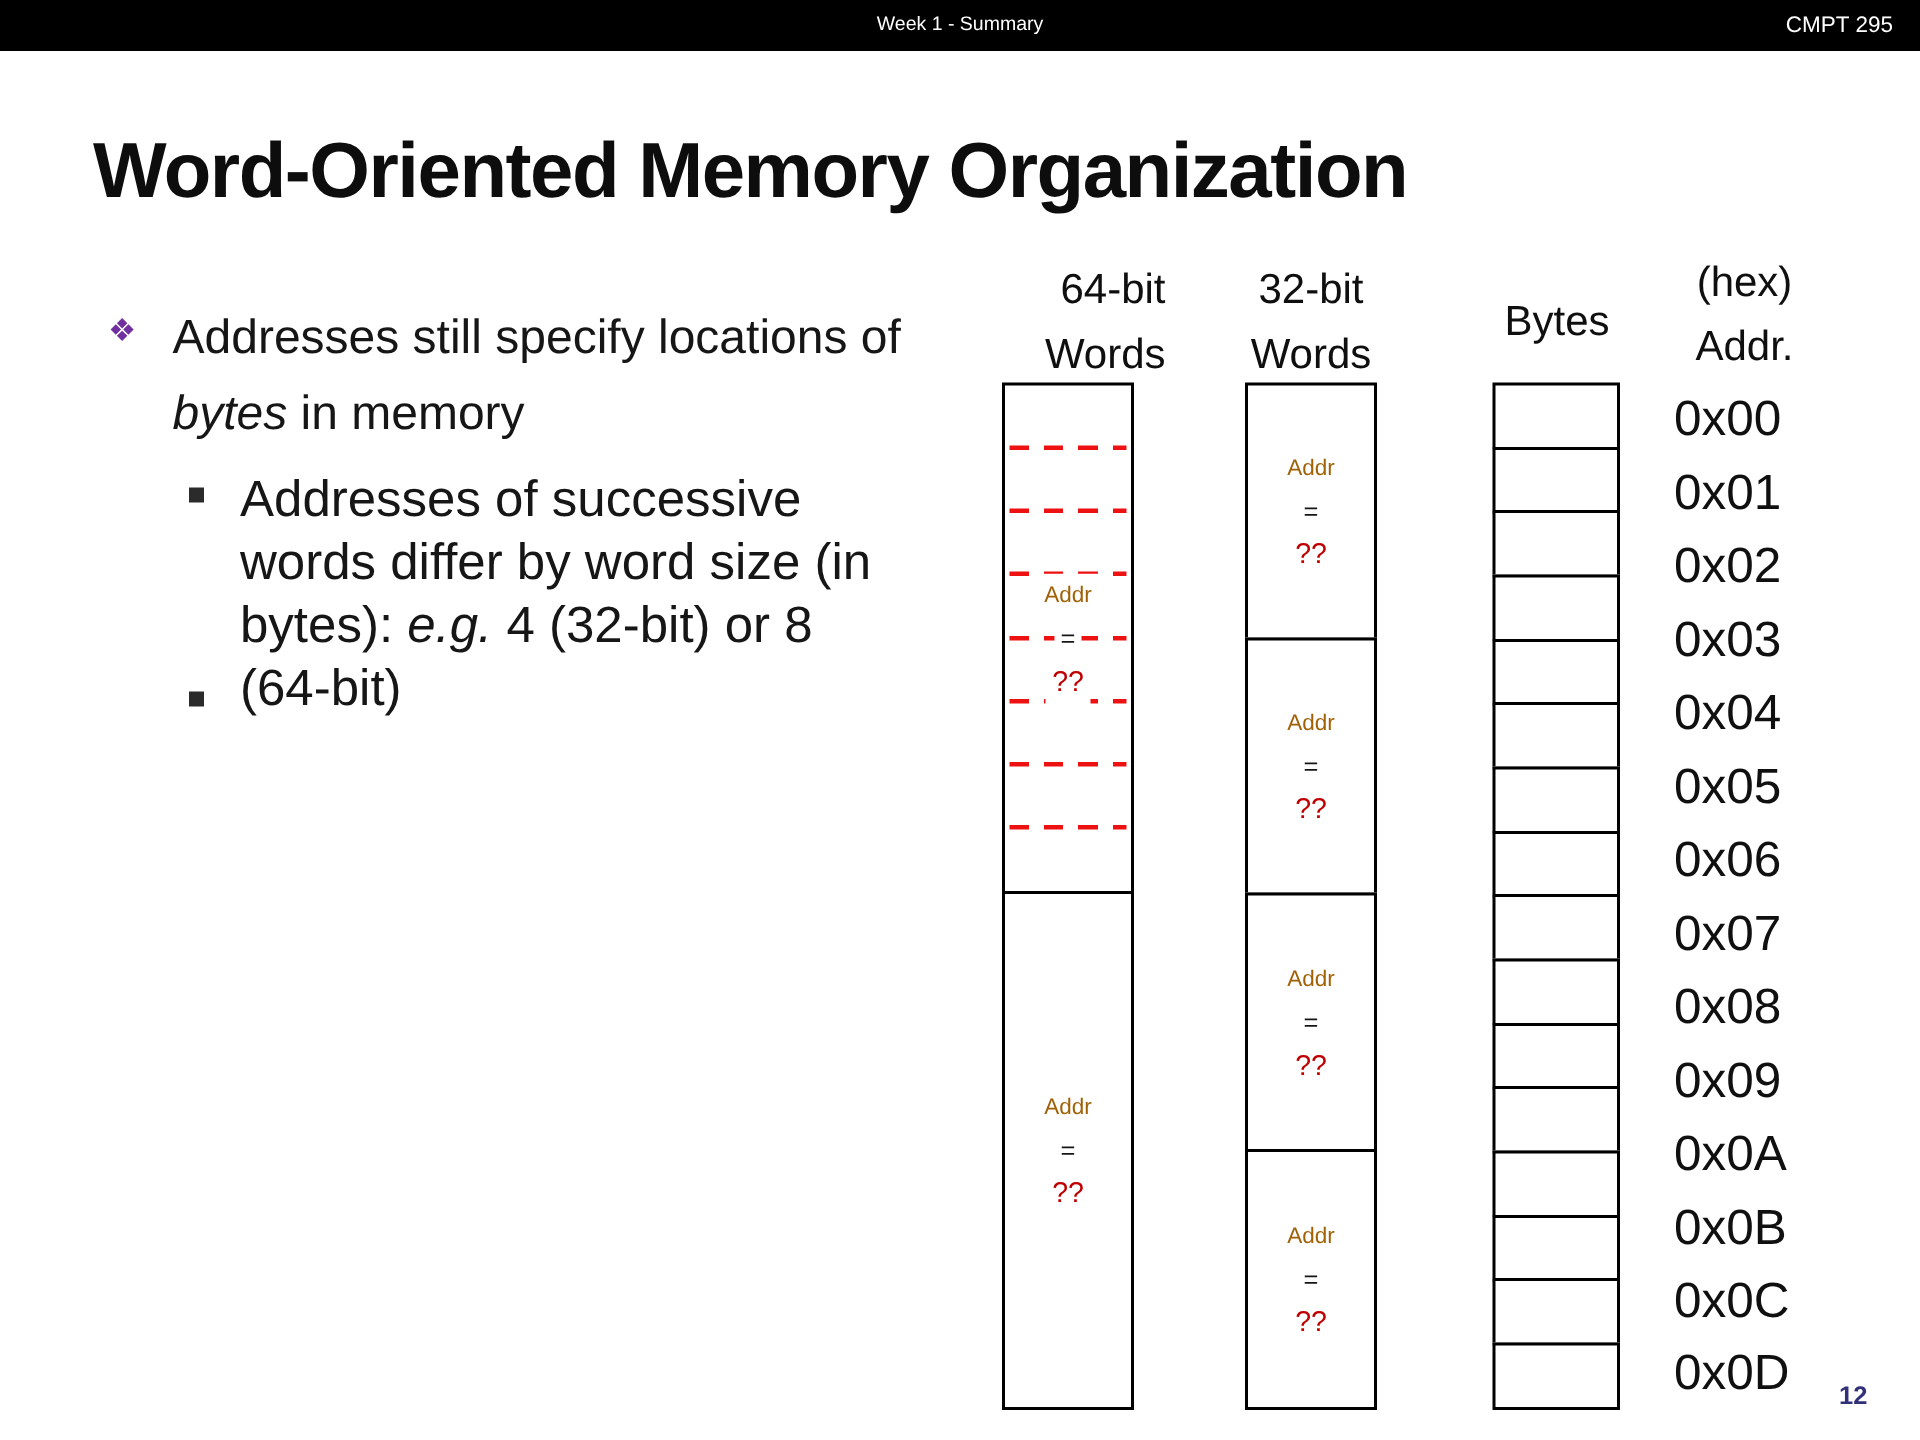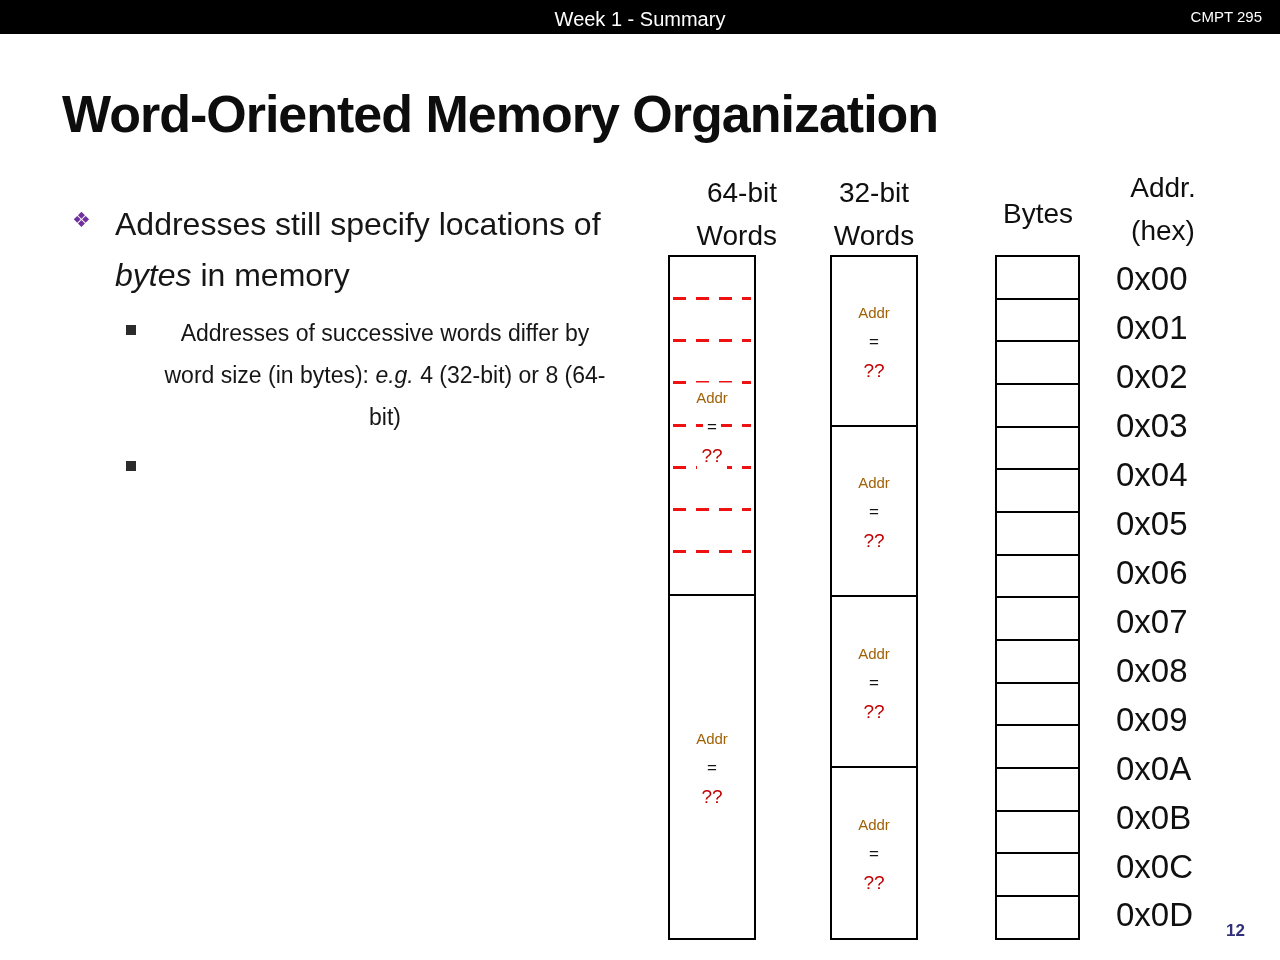--- a/index.html
+++ b/index.html
@@ -3,33 +3,33 @@
 <meta charset="utf-8">
 <style>
   html,body{margin:0;padding:0;background:#888;}
   #slide{
     position:relative;width:1280px;height:960px;background:#ffffff;
     font-family:"Liberation Sans", sans-serif;overflow:hidden;margin:0 auto;
   }
   
   .topbar{position:absolute;top:0;left:0;width:1280px;height:34px;background:#000;}
   .topbar-center{position:absolute;left:50%;transform:translateX(-50%);top:8px;
-    color:#fff;font-size:20px;}
+    color:#fff;font-size:13px;}
   .topbar-right{position:absolute;right:18px;top:8px;color:#fff;font-size:15px;}
   
   .title{position:absolute;left:62px;top:84px;font-size:52px;font-weight:bold;
     color:#0d0d0d;letter-spacing:-1px;white-space:nowrap;}
   
   .diamond-marker{position:absolute;left:72px;top:208px;font-size:21px;color:#7030a0;}
   .bullet-main{position:absolute;left:115px;top:199px;width:515px;font-size:32px;
     line-height:51px;color:#161616;}
   .sq{position:absolute;width:10px;height:10px;background:#2b2b2b;}
   .sq1{left:126px;top:325px;}
   .sq2{left:126px;top:461px;}
-  .sub-bullet{position:absolute;left:160px;font-size:23px;line-height:42px;color:#161616;text-align:center;}
+  .sub-bullet{position:absolute;left:160px;font-size:34px;line-height:42px;color:#161616;}
   .sub1{top:312px;width:450px;}
   .sub2{top:448px;width:520px;white-space:pre-wrap;}
   .it{font-style:italic;}
   
   .col-header{position:absolute;width:130px;text-align:center;font-size:28px;
     line-height:43px;color:#0f0f0f;}
   .h64{left:647;top:171px;left:647px;text-align:right;}
   .h32{left:809px;top:171px;}
   .hbytes{left:973px;top:192px;}
   .haddr{left:1098px;top:166px;}
@@ -95,22 +95,22 @@
   <div class="col-header h64">
     <div>64-bit</div>
     <div>Words</div>
   </div>
   <div class="col-header h32">
     <div>32-bit</div>
     <div>Words</div>
   </div>
   <div class="col-header hbytes">Bytes</div>
   <div class="col-header haddr">
+    <div>(hex)</div>
     <div>Addr.</div>
-    <div>(hex)</div>
   </div>
 
   <div class="wbox w64-0">
     <div class="dash d1"></div>
     <div class="dash d2"></div>
     <div class="dash d3"></div>
     <div class="dash d4"></div>
     <div class="dash d5"></div>
     <div class="dash d6"></div>
     <div class="dash d7"></div>

